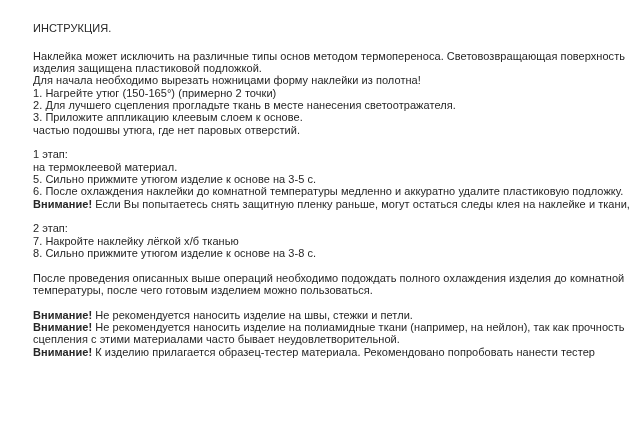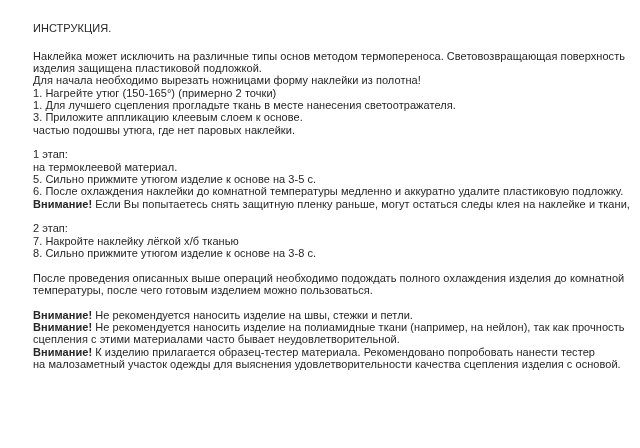--- a/index.html
+++ b/index.html
@@ -41,35 +41,34 @@
 </head>
 <body style="--bg: #ffffff; --fg: #262626;">
 
 <div class="page">
     <div class="line">ИНСТРУКЦИЯ.</div>
     <div class="blank gap-lg"></div>
     <div class="line">Наклейка может исключить на различные типы основ методом термопереноса. Световозвращающая поверхность</div>
     <div class="line">изделия защищена пластиковой подложкой.</div>
     <div class="line">Для начала необходимо вырезать ножницами форму наклейки из полотна!</div>
     <div class="line">1. Нагрейте утюг (150-165°) (примерно 2 точки)</div>
-    <div class="line">1. Для лучшего сцепления прогладьте ткань в месте нанесения светоотражателя.</div>
+    <div class="line">2. Для лучшего сцепления прогладьте ткань в месте нанесения светоотражателя.</div>
     <div class="line">3. Приложите аппликацию клеевым слоем к основе.</div>
-    <div class="line">частью подошвы утюга, где нет паровых наклейки.</div>
+    <div class="line">частью подошвы утюга, где нет паровых отверстий.</div>
     <div class="blank"></div>
     <div class="line">1 этап:</div>
     <div class="line">на термоклеевой материал.</div>
     <div class="line">5. Сильно прижмите утюгом изделие к основе на 3-5 с.</div>
     <div class="line">6. После охлаждения наклейки до комнатной температуры медленно и аккуратно удалите пластиковую подложку.</div>
     <div class="line"><b>Внимание!</b> Если Вы попытаетесь снять защитную пленку раньше, могут остаться следы клея на наклейке и ткани,</div>
     <div class="blank"></div>
     <div class="line">2 этап:</div>
     <div class="line">7. Накройте наклейку лёгкой х/б тканью</div>
     <div class="line">8. Сильно прижмите утюгом изделие к основе на 3-8 с.</div>
     <div class="blank"></div>
     <div class="line">После проведения описанных выше операций необходимо подождать полного охлаждения изделия до комнатной</div>
     <div class="line">температуры, после чего готовым изделием можно пользоваться.</div>
     <div class="blank"></div>
     <div class="line"><b>Внимание!</b> Не рекомендуется наносить изделие на швы, стежки и петли.</div>
     <div class="line"><b>Внимание!</b> Не рекомендуется наносить изделие на полиамидные ткани (например, на нейлон), так как прочность</div>
     <div class="line">сцепления с этими материалами часто бывает неудовлетворительной.</div>
     <div class="line"><b>Внимание!</b> К изделию прилагается образец-тестер материала. Рекомендовано попробовать нанести тестер</div>
-    <div class="line">на малозаметный участок одежды для выяснения удовлетворительности качества сцепления изделия с основой.</div>
   </div>
 
 </body></html>

